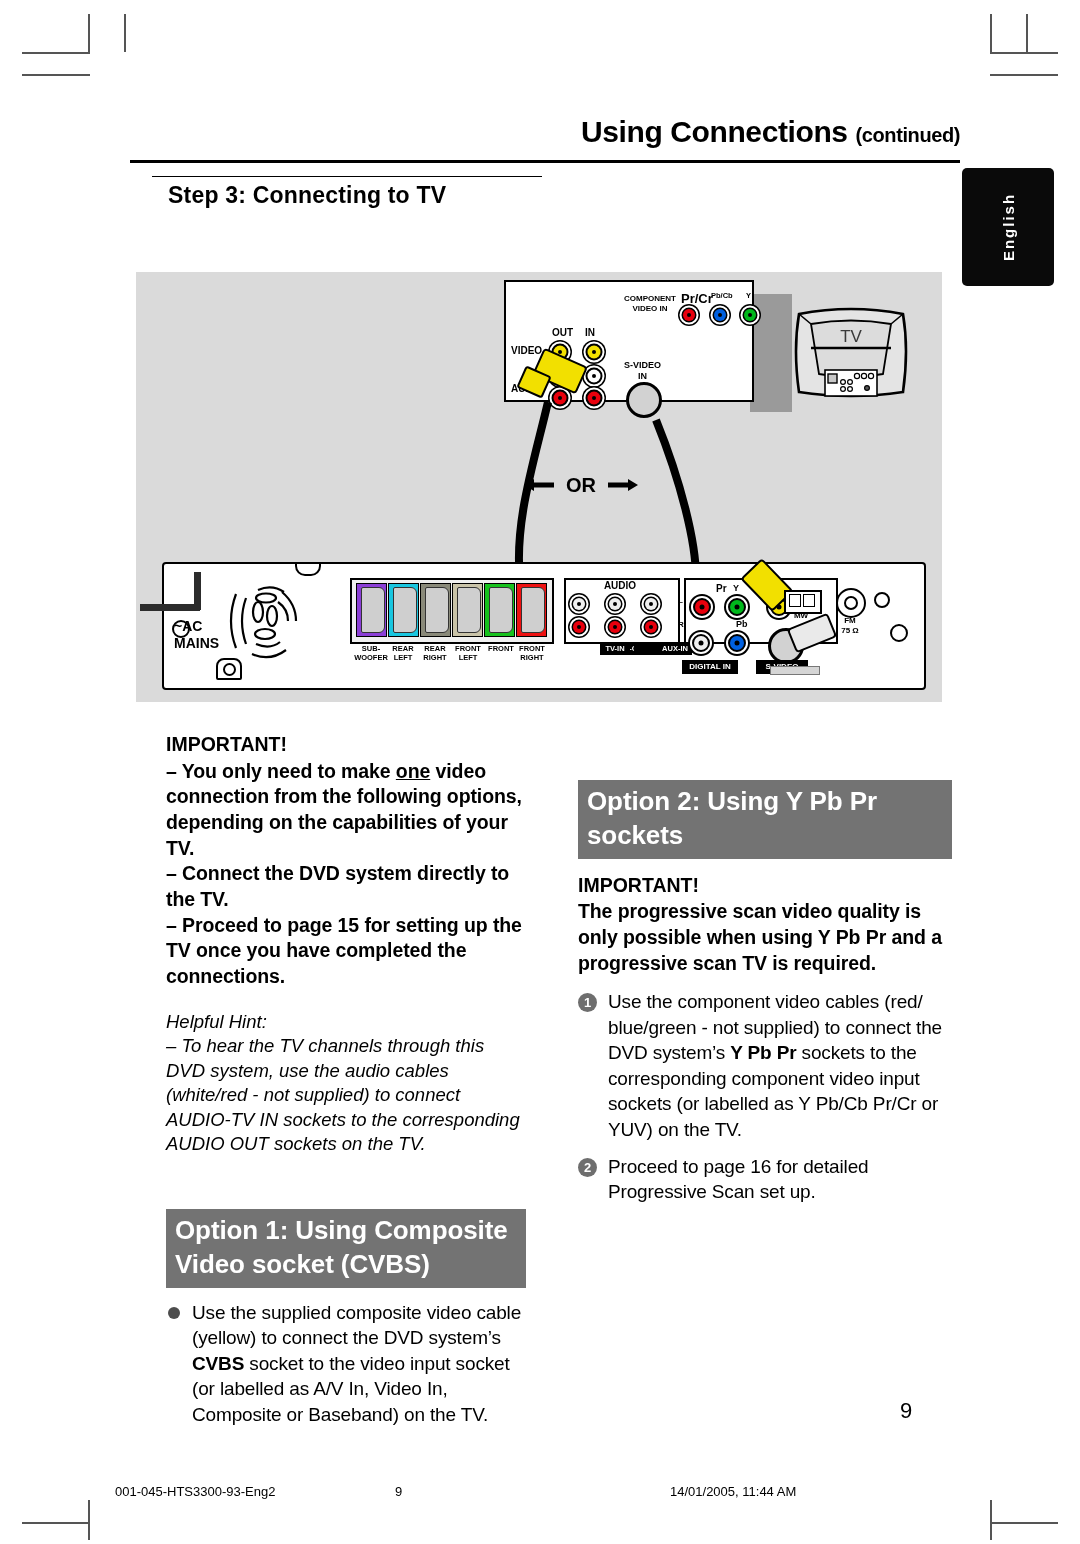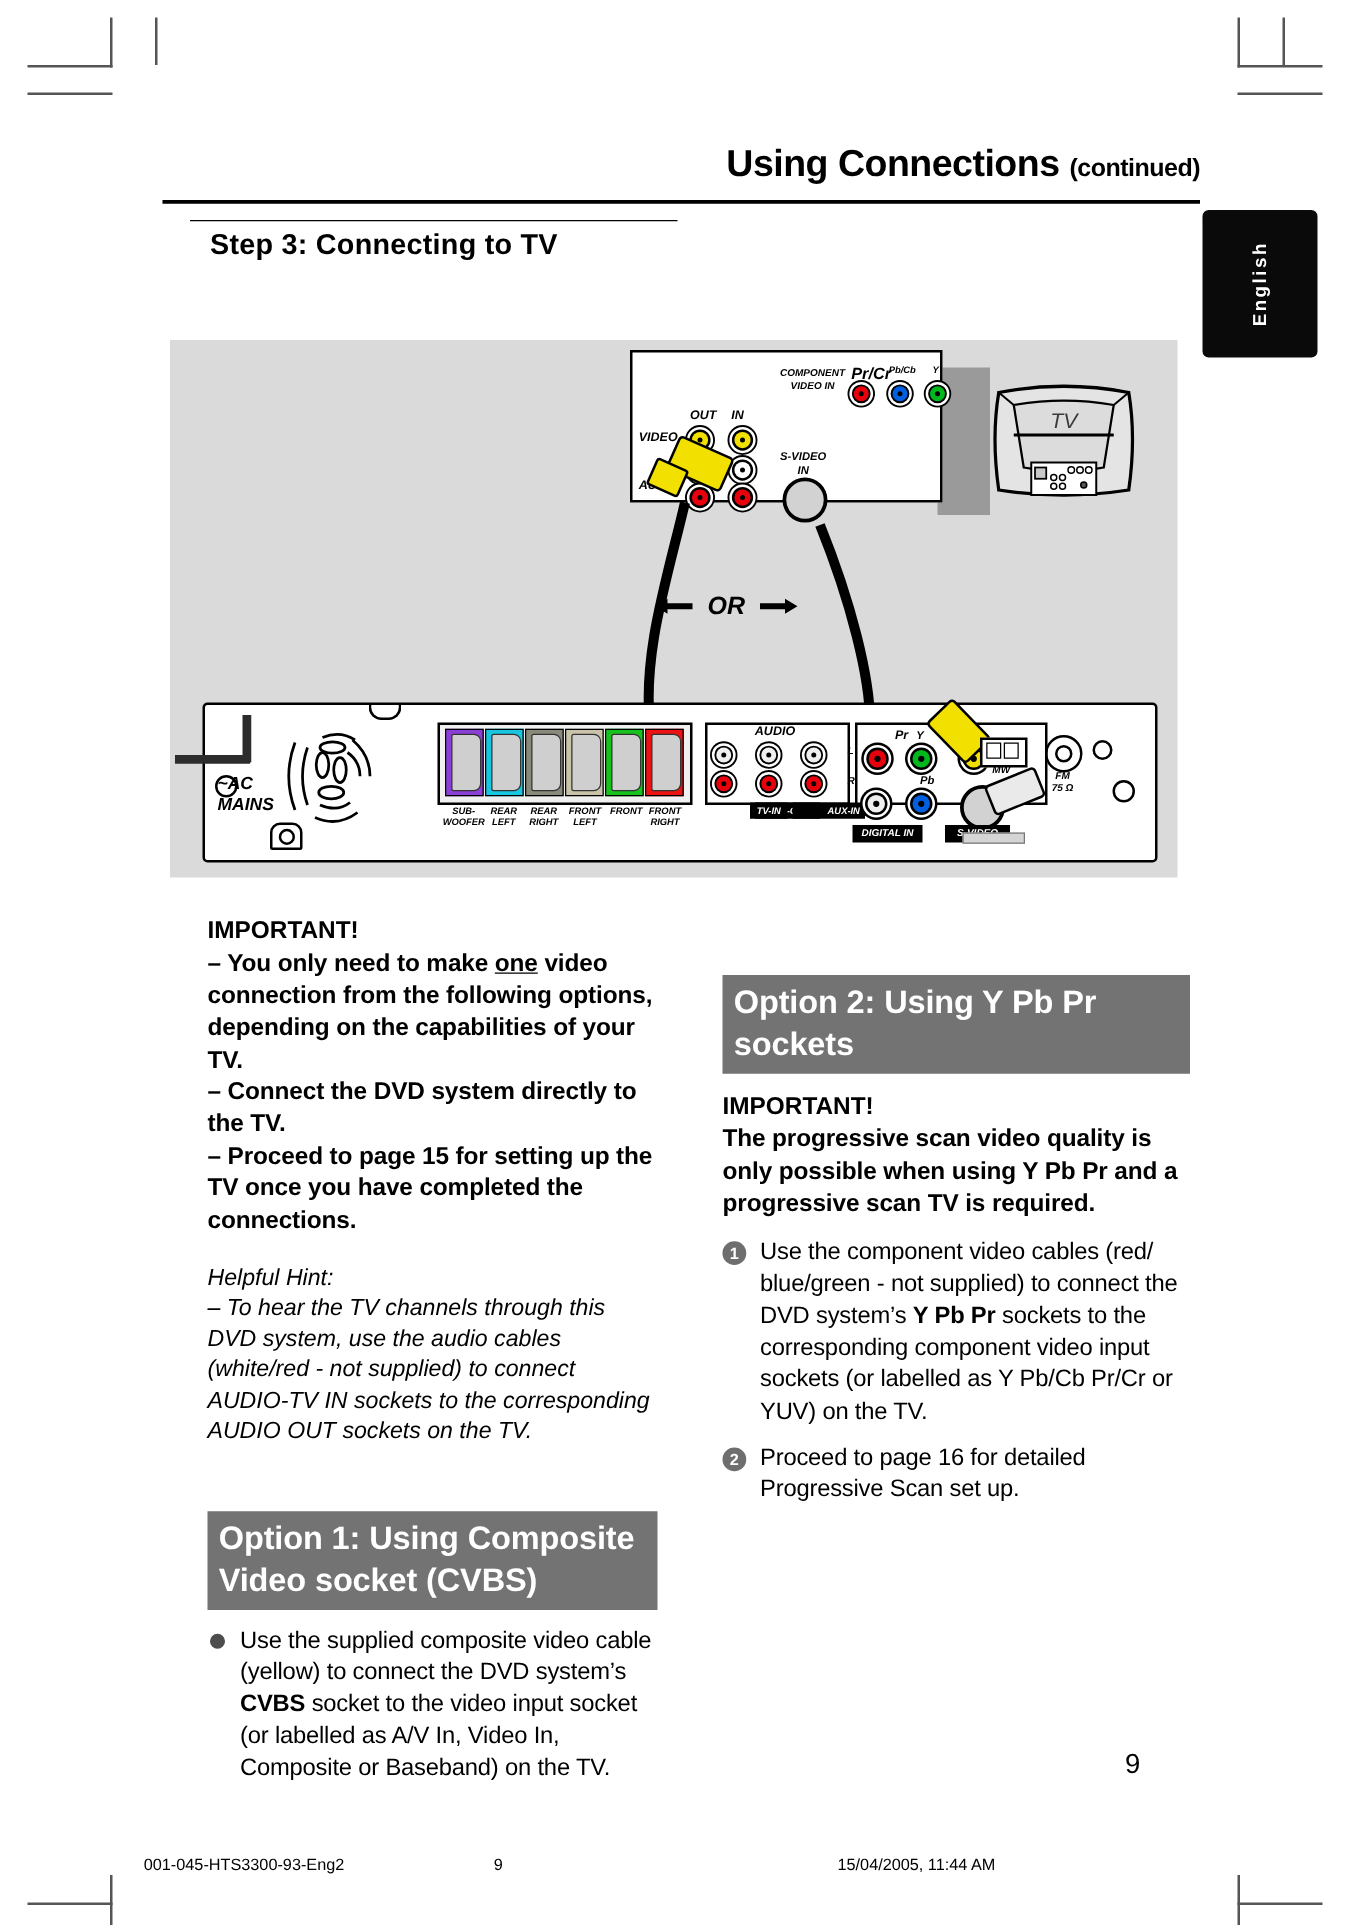--- a/index.html
+++ b/index.html
@@ -37,21 +37,20 @@
     position:absolute;left:50%;top:50%;
     transform:translate(-50%,-50%) rotate(-90deg);
     color:#fff;font-size:15px;font-weight:bold;letter-spacing:2px;
     white-space:nowrap;
   }
 
   
   #diagram{
     position:absolute;left:136px;top:272px;width:806px;height:430px;
     background:#dadada;
-    font-style:italic;
   }
   .dg{position:absolute;}
 
   
   #tv-panel{left:368px;top:8px;width:246px;height:118px;background:#fff;border:2px solid #000;}
   #tv-shadow{left:614px;top:22px;width:42px;height:118px;background:#9a9a9a;}
 
   .lbl{position:absolute;font-weight:bold;line-height:1;white-space:nowrap;}
 
   .jack{position:absolute;border-radius:50%;background:#000;}
@@ -505,16 +504,16 @@
         </p>
       </div>
     </div>
   </div>
 
   <div id="page-number">9</div>
 
   <div id="footer">
     <span class="f1">001-045-HTS3300-93-Eng2</span>
     <span class="f2">9</span>
-    <span class="f3">15/04/2005, 11:44 AM</span>
+    <span class="f3">14/01/2005, 11:44 AM</span>
   </div>
 
 </div>
 
 </body></html>

